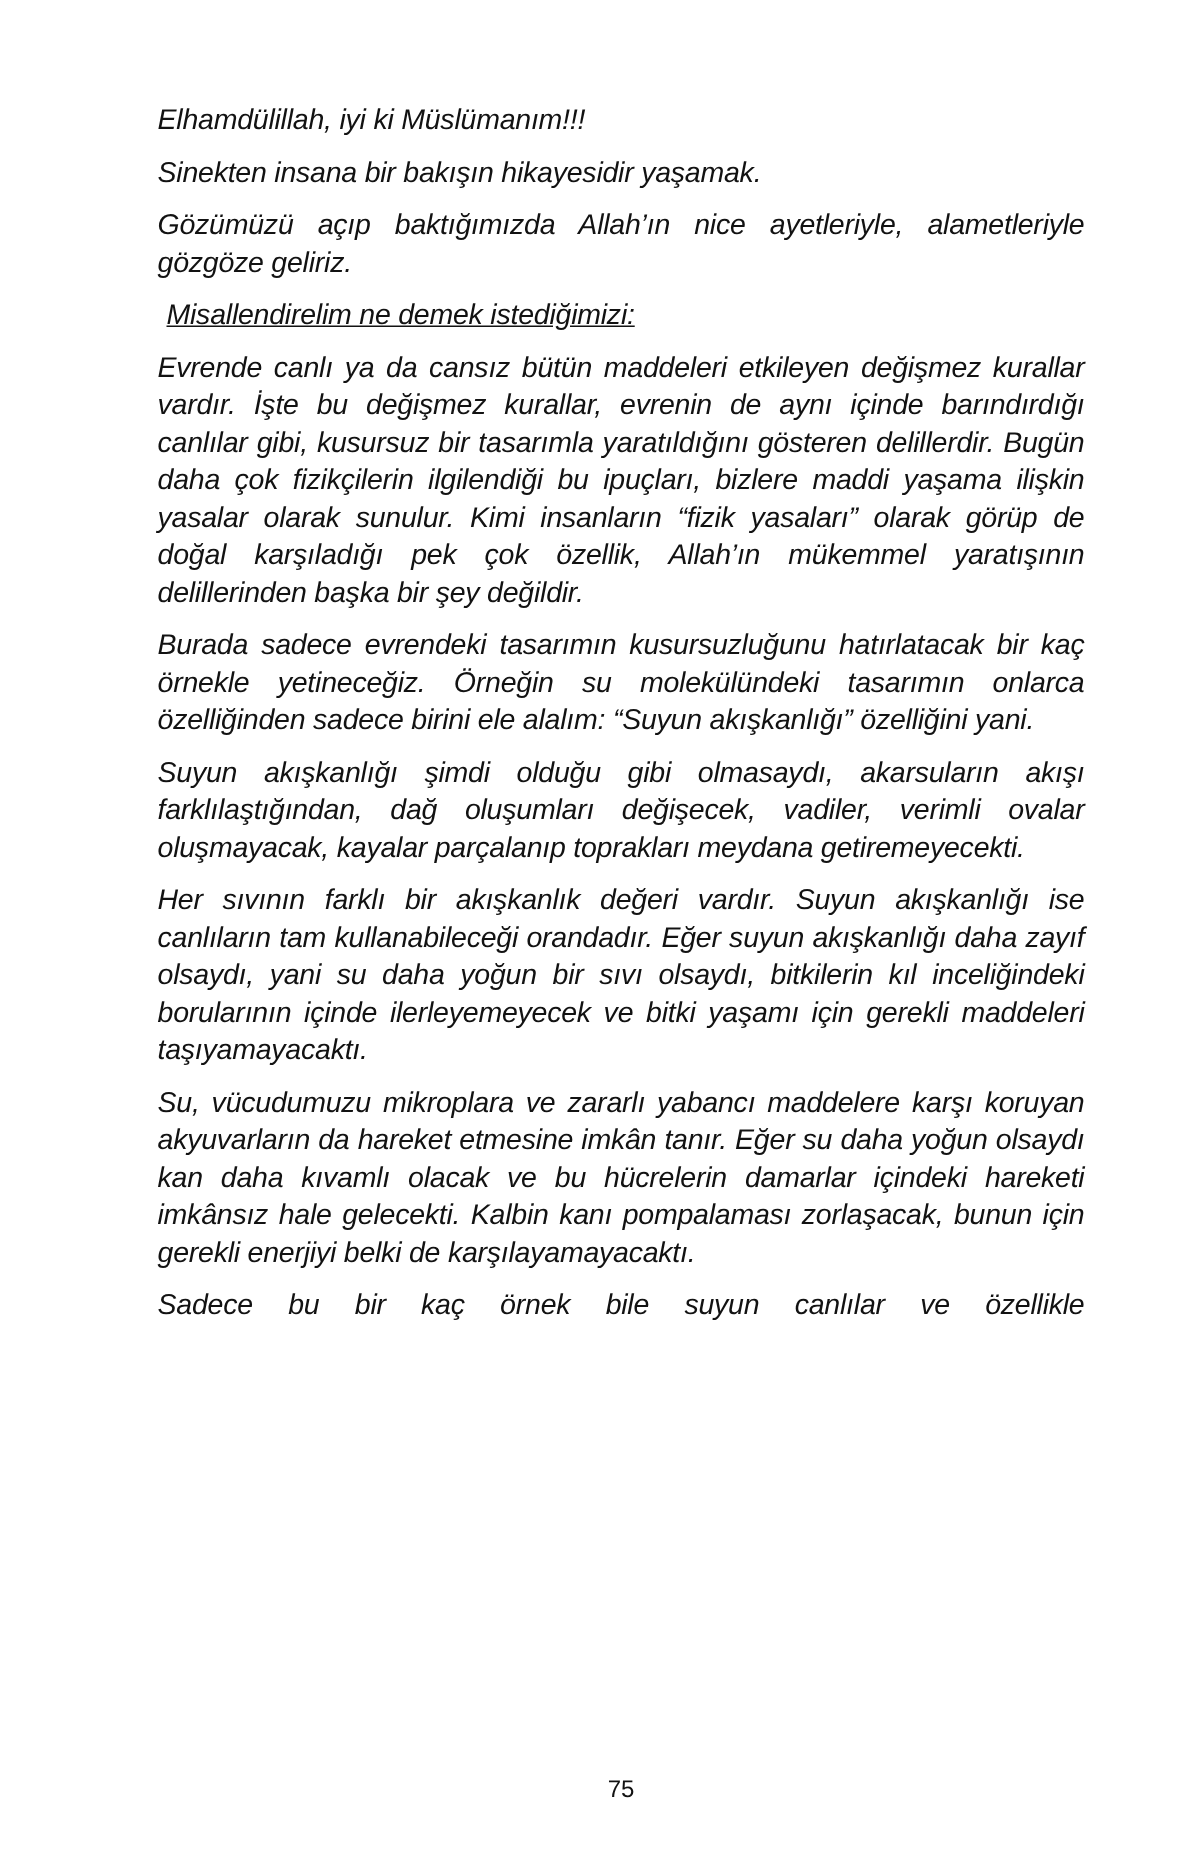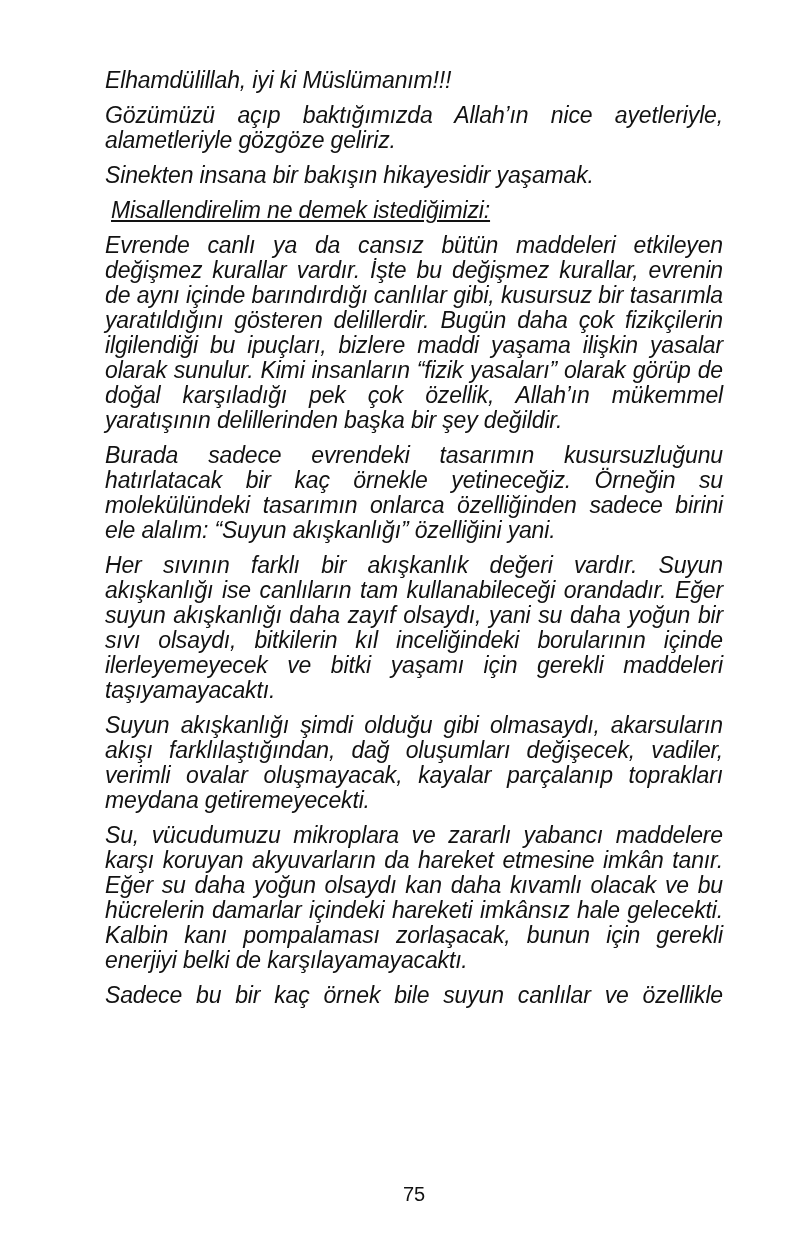--- a/index.html
+++ b/index.html
@@ -17,21 +17,21 @@
   .text-block {
     position: absolute;
     left: 105px;
     top: 68px;
     width: 618px;
   }
   .text-block p {
     margin: 0 0 10px 0;
     font-family: "Liberation Sans", sans-serif;
     font-style: italic;
-    font-size: 23px;
+    font-size: 19px;
     line-height: 25px;
     letter-spacing: -0.15px;
     color: #121212;
     text-align: justify;
     -webkit-hyphens: none;
     hyphens: none;
   }
   .indent-sm {
     padding-left: 6px;
     text-decoration: underline;
@@ -40,35 +40,35 @@
     text-align-last: justify;
   }
   .page-number {
     position: absolute;
     top: 1182px;
     left: 105px;
     width: 618px;
     text-align: center;
     font-family: "Liberation Sans", sans-serif;
     font-style: normal;
-    font-size: 20px;
+    font-size: 16px;
     line-height: 24px;
     color: #121212;
   }
 </style>
 </head>
 <body>
 
 <div class="page">
   <div class="text-block">
     <p>Elhamdülillah, iyi ki Müslümanım!!!</p>
+    <p>Sinekten insana bir bakışın hikayesidir yaşamak.</p>
     <p>Gözümüzü açıp baktığımızda Allah’ın nice ayetleriyle, alametleriyle gözgöze geliriz.</p>
-    <p>Sinekten insana bir bakışın hikayesidir yaşamak.</p>
     <p class="indent-sm">Misallendirelim ne demek istediğimizi:</p>
     <p>Evrende canlı ya da cansız bütün maddeleri etkileyen değişmez kurallar vardır. İşte bu değişmez kurallar, evrenin de aynı içinde barındırdığı canlılar gibi, kusursuz bir tasarımla yaratıldığını gösteren delillerdir. Bugün daha çok fizikçilerin ilgilendiği bu ipuçları, bizlere maddi yaşama ilişkin yasalar olarak sunulur. Kimi insanların “fizik yasaları” olarak görüp de doğal karşıladığı pek çok özellik, Allah’ın mükemmel yaratışının delillerinden başka bir şey değildir.</p>
     <p>Burada sadece evrendeki tasarımın kusursuzluğunu hatırlatacak bir kaç örnekle yetineceğiz. Örneğin su molekülündeki tasarımın onlarca özelliğinden sadece birini ele alalım: “Suyun akışkanlığı” özelliğini yani.</p>
+    <p>Suyun akışkanlığı şimdi olduğu gibi olmasaydı, akarsuların akışı farklılaştığından, dağ oluşumları değişecek, vadiler, verimli ovalar oluşmayacak, kayalar parçalanıp toprakları meydana getiremeyecekti.</p>
     <p>Her sıvının farklı bir akışkanlık değeri vardır. Suyun akışkanlığı ise canlıların tam kullanabileceği orandadır. Eğer suyun akışkanlığı daha zayıf olsaydı, yani su daha yoğun bir sıvı olsaydı, bitkilerin kıl inceliğindeki borularının içinde ilerleyemeyecek ve bitki yaşamı için gerekli maddeleri taşıyamayacaktı.</p>
-    <p>Suyun akışkanlığı şimdi olduğu gibi olmasaydı, akarsuların akışı farklılaştığından, dağ oluşumları değişecek, vadiler, verimli ovalar oluşmayacak, kayalar parçalanıp toprakları meydana getiremeyecekti.</p>
     <p>Su, vücudumuzu mikroplara ve zararlı yabancı maddelere karşı koruyan akyuvarların da hareket etmesine imkân tanır. Eğer su daha yoğun olsaydı kan daha kıvamlı olacak ve bu hücrelerin damarlar içindeki hareketi imkânsız hale gelecekti. Kalbin kanı pompalaması zorlaşacak, bunun için gerekli enerjiyi belki de karşılayamayacaktı.</p>
     <p class="justify-last">Sadece bu bir kaç örnek bile suyun canlılar ve özellikle</p>
   </div>
   <div class="page-number">75</div>
 </div>
 
 </body></html>

